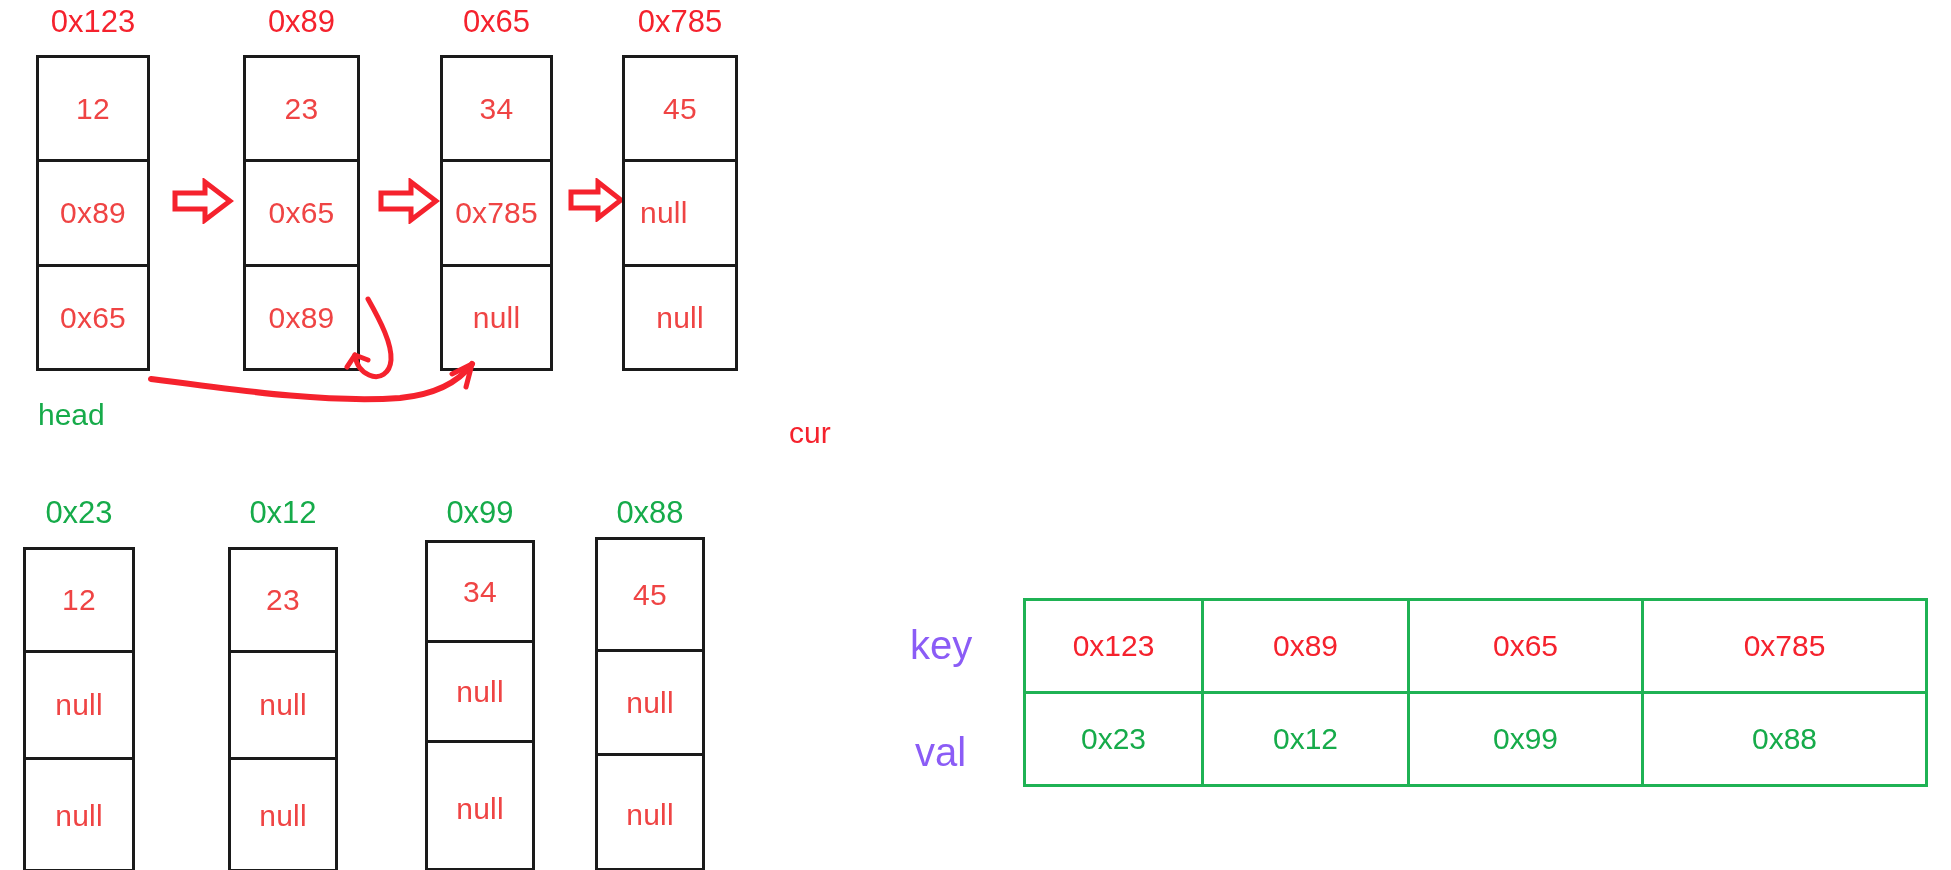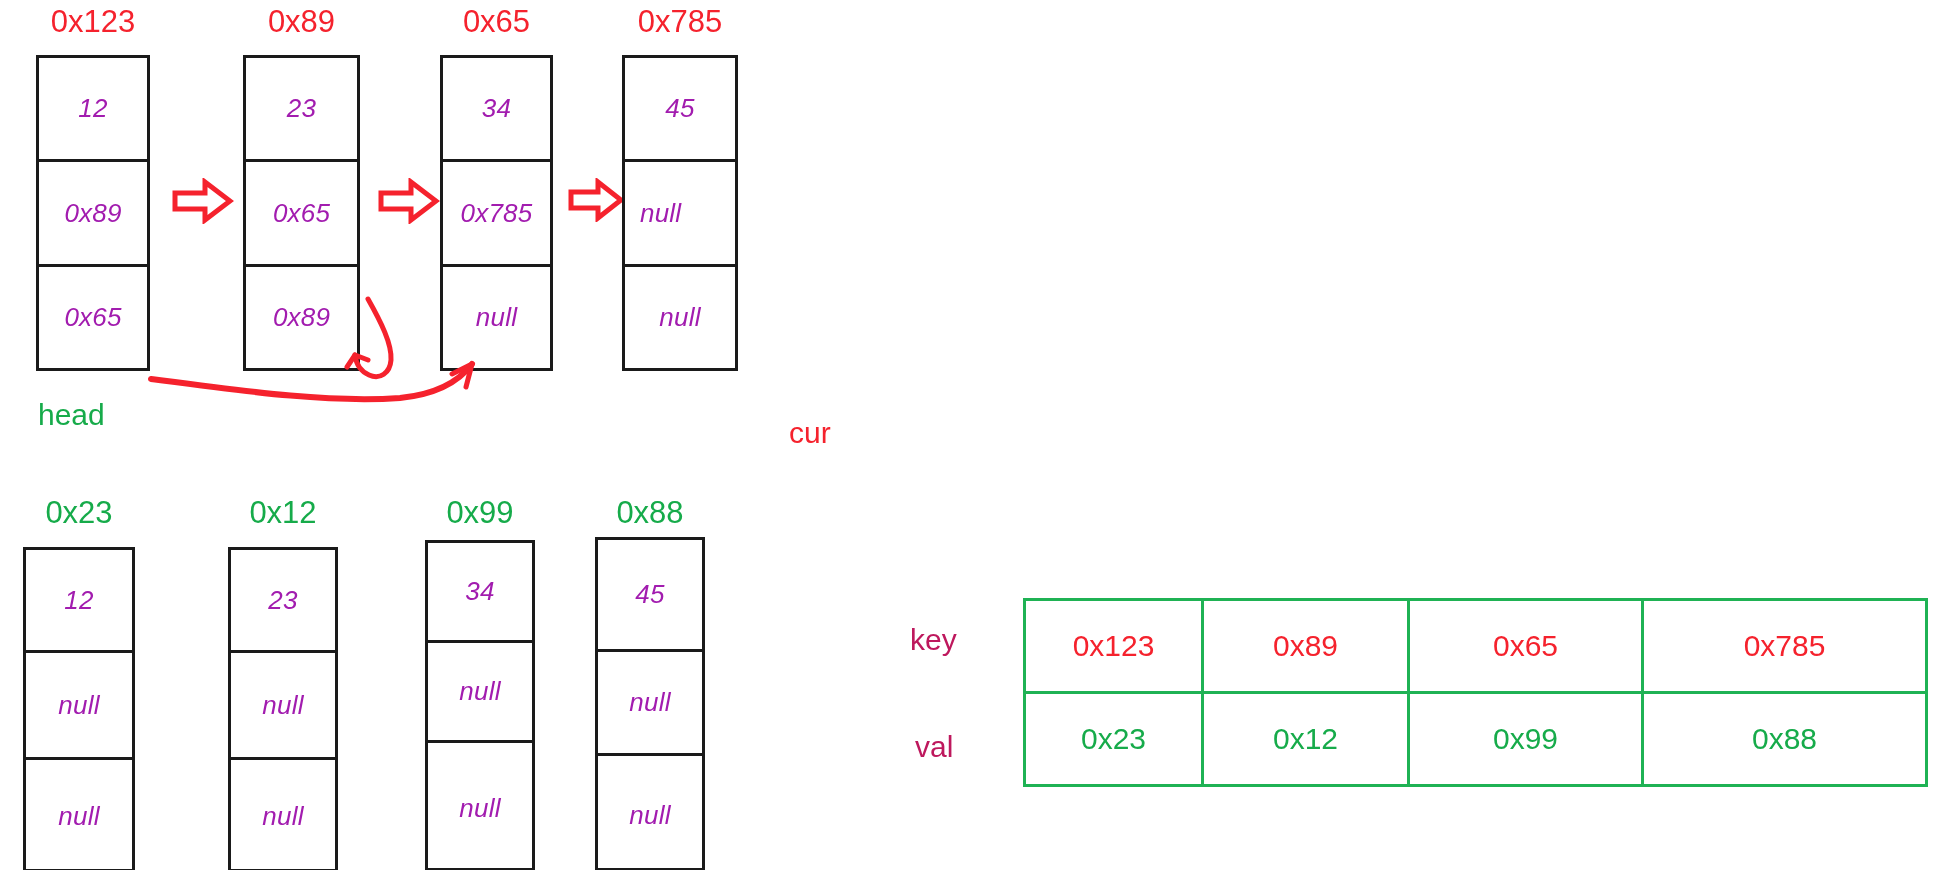--- a/index.html
+++ b/index.html
@@ -22,24 +22,23 @@
     border: 3px solid #1a1a1a;
     background: #ffffff;
     box-sizing: border-box;
   }
   .node-cell {
     position: relative;
     box-sizing: border-box;
     display: flex;
     align-items: center;
     justify-content: center;
-    font-size: 26px;
-    color: #a21caf;
+    font-size: 30px;
+    color: #ef4444;
     letter-spacing: 0.2px;
-    font-style: italic;
   }
   .node-cell.div-top {
     border-top: 3px solid #1a1a1a;
   }
   .addr-label {
     position: absolute;
     font-size: 31px;
     white-space: nowrap;
     text-align: center;
   }
@@ -67,22 +66,22 @@
     text-align: center;
     vertical-align: middle;
     font-size: 30px;
     height: 93px;
     box-sizing: border-box;
   }
   .kv-key { color: #f5222d; }
   .kv-val { color: #16ab4a; }
   .row-label {
     position: absolute;
-    font-size: 30px;
-    color: #be185d;
+    font-size: 40px;
+    color: #8b5cf6;
     white-space: nowrap;
   }
   svg.overlay {
     position: absolute;
     left: 0;
     top: 0;
     width: 1951px;
     height: 870px;
     pointer-events: none;
   }

